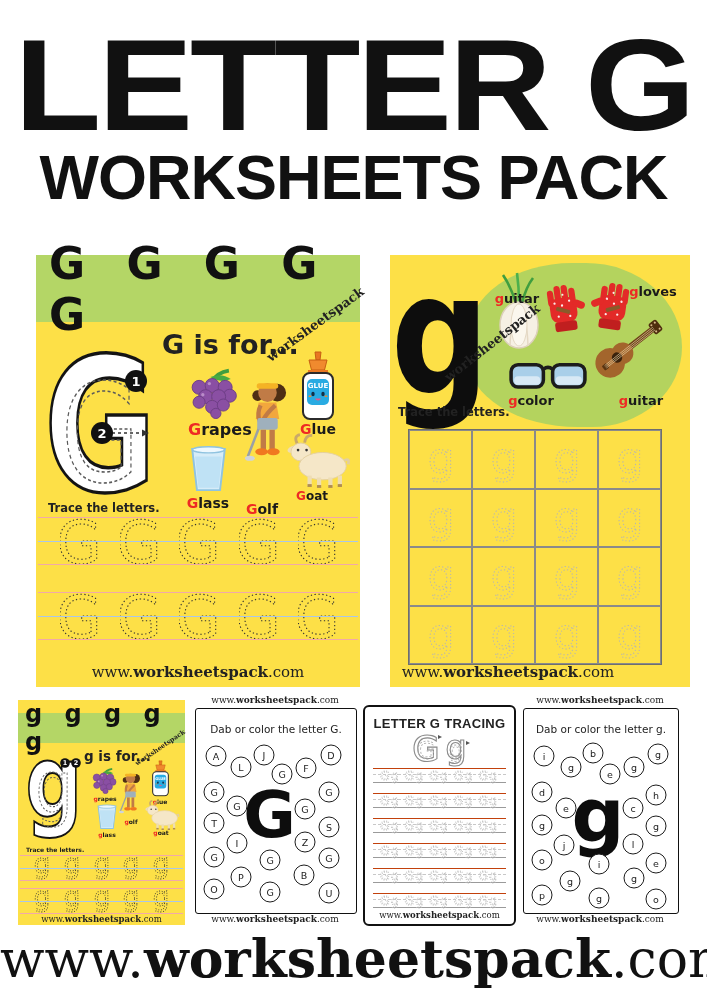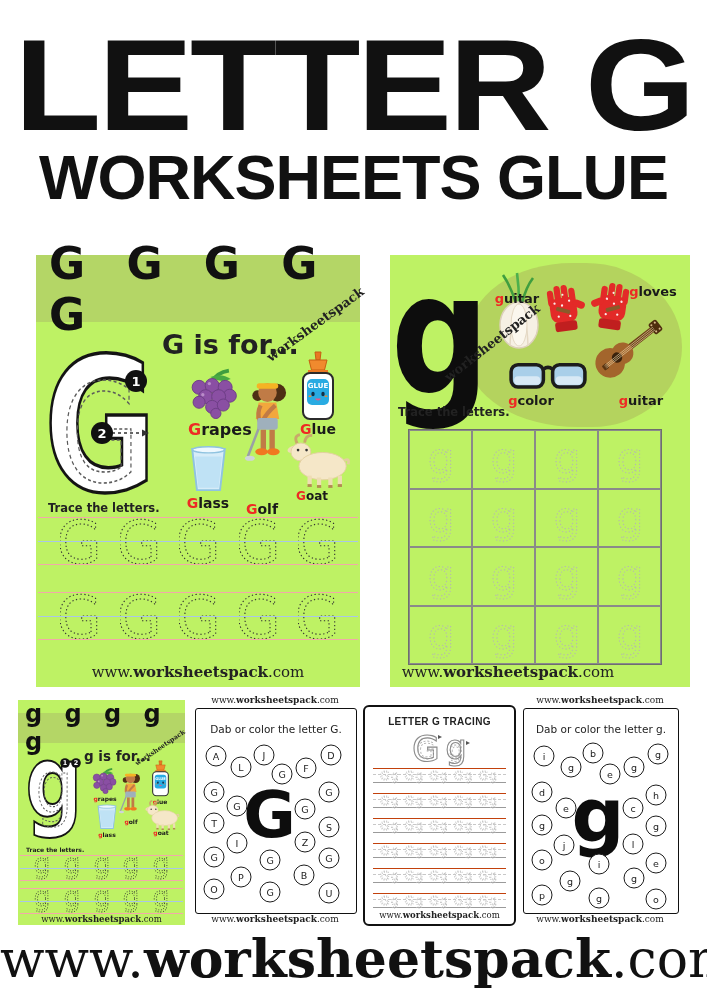--- a/index.html
+++ b/index.html
@@ -7,21 +7,21 @@
   .abs{position:absolute;}
   
   .main-title{left:0;right:0;top:14px;text-align:center;font-family:"Liberation Sans",sans-serif;
     font-weight:900;font-size:142px;line-height:1.0;letter-spacing:-3px;transform:scaleY(0.92);color:#111;}
   .sub-title{left:0;right:0;top:143px;text-align:center;font-family:"Liberation Sans",sans-serif;
     font-weight:900;font-size:63px;line-height:1.1;letter-spacing:-1px;color:#111;}
   
   .urlline{font-family:"DejaVu Serif",serif;color:#222;text-align:center;white-space:nowrap;}
   .urlline b{font-weight:bold;}
   
-  .ws{position:absolute;background:#bef264;}
+  .ws{position:absolute;background:#fde047;}
   .green-band{position:absolute;background:#b4d666;display:flex;align-items:center;justify-content:center;}
   .band-letters{font-weight:800;color:#111;}
   .heading{position:absolute;font-weight:700;color:#222;}
   .wm{position:absolute;font-family:"DejaVu Serif",serif;font-weight:bold;color:#222;white-space:nowrap;transform-origin:left center;}
   .lbl{position:absolute;text-align:center;font-weight:700;color:#1a1a1a;white-space:nowrap;}
   .lbl .red{color:#ee2a24;}
   .trace-note{position:absolute;color:#222;font-weight:600;}
   .trow{position:absolute;display:flex;justify-content:space-between;align-items:flex-end;}
   .trow .lineR{position:absolute;left:0;right:0;height:0;border-top:1.4px solid #f2a9a9;}
   .trow .lineB{position:absolute;left:0;right:0;height:0;border-top:1.3px solid #a9c6e8;}
@@ -175,21 +175,21 @@
     <circle cx="32" cy="23" r="6" fill="#3a220c"></circle>
     <rect x="12" y="20" width="6" height="6.5" rx="1" fill="#5a3512"></rect>
     <line x1="15" y1="21.5" x2="86" y2="20.8" stroke="#e8d3a8" stroke-width="0.7"></line>
     <line x1="15" y1="23.2" x2="86" y2="22.8" stroke="#e8d3a8" stroke-width="0.7"></line>
     <line x1="15" y1="24.9" x2="86" y2="24.8" stroke="#e8d3a8" stroke-width="0.7"></line>
   </symbol>
 </defs>
 </svg>
 
 <div class="abs main-title">LETTER G</div>
-<div class="abs sub-title">WORKSHEETS GLUE</div>
+<div class="abs sub-title">WORKSHEETS PACK</div>
 
 <div class="ws" style="left:36px;top:255px;width:324px;height:432px;">
   <div class="green-band" style="left:0;top:0;width:324px;height:67px;">
     <span class="band-letters" style="font-size:44px;letter-spacing:13px;padding-left:13px;">G G G G G</span>
   </div>
 
   <svg class="abs" style="left:2px;top:82px;" width="124" height="170" viewBox="0 0 124 170">
     <g transform="scale(0.74,1)">
       <text x="84" y="153" text-anchor="middle" font-size="186" font-weight="bold" font-family="DejaVu Sans" fill="#ffffff" stroke="#141414" stroke-width="3.4">G</text>
       <text x="84" y="144" text-anchor="middle" font-size="136" font-family="DejaVu Sans" fill="none" stroke="#5a5a5a" stroke-width="1.6" stroke-dasharray="4 3.2">G</text>
@@ -516,21 +516,21 @@
   <span class="dab-circle" style="left:67.5%;top:81.4%;">B</span>
   <span class="dab-circle" style="left:11.3%;top:88.2%;">O</span>
   <span class="dab-circle" style="left:46.3%;top:89.7%;">G</span>
   <span class="dab-circle" style="left:83.1%;top:90.2%;">U</span>
 </div>
 <div class="urlline abs" style="left:195px;width:160px;top:914px;font-size:9px;">
   <span>www.</span><b>worksheetspack</b><span>.com</span>
 </div>
 
 <div class="card" style="left:363px;top:705px;width:149px;height:217px;border-width:2.4px;border-radius:6px;">
-  <div class="card-title" style="top:9px;font-size:10px;font-weight:bold;font-family:'Liberation Sans',sans-serif;letter-spacing:.3px;">LETTER G TRACING</div>
+  <div class="card-title" style="top:9px;font-size:13px;font-weight:bold;font-family:'Liberation Sans',sans-serif;letter-spacing:.3px;">LETTER G TRACING</div>
   <svg class="abs" style="left:50%;top:24px;transform:translateX(-50%);" width="80" height="36" viewBox="0 0 80 36">
     <text x="26" y="30" text-anchor="middle" font-size="36" font-family="DejaVu Sans" fill="#ffffff" stroke="#8a8a8a" stroke-width="1.1">G</text>
     <text x="26" y="28" text-anchor="middle" font-size="24" font-family="DejaVu Sans" fill="none" stroke="#aaaaaa" stroke-width=".8" stroke-dasharray="2 1.8">G</text>
     <text x="56" y="28" text-anchor="middle" font-size="34" font-family="DejaVu Sans" fill="#ffffff" stroke="#8a8a8a" stroke-width="1.1">g</text>
     <text x="56" y="27" text-anchor="middle" font-size="23" font-family="DejaVu Sans" fill="none" stroke="#aaaaaa" stroke-width=".8" stroke-dasharray="2 1.8">g</text>
     <polygon points="38,4 42,6 38,8" fill="#555"></polygon>
     <polygon points="66,10 70,12 66,14" fill="#555"></polygon>
   </svg>
   <div class="trace3-row" style="top:61px;">
       <div class="mid"></div>

